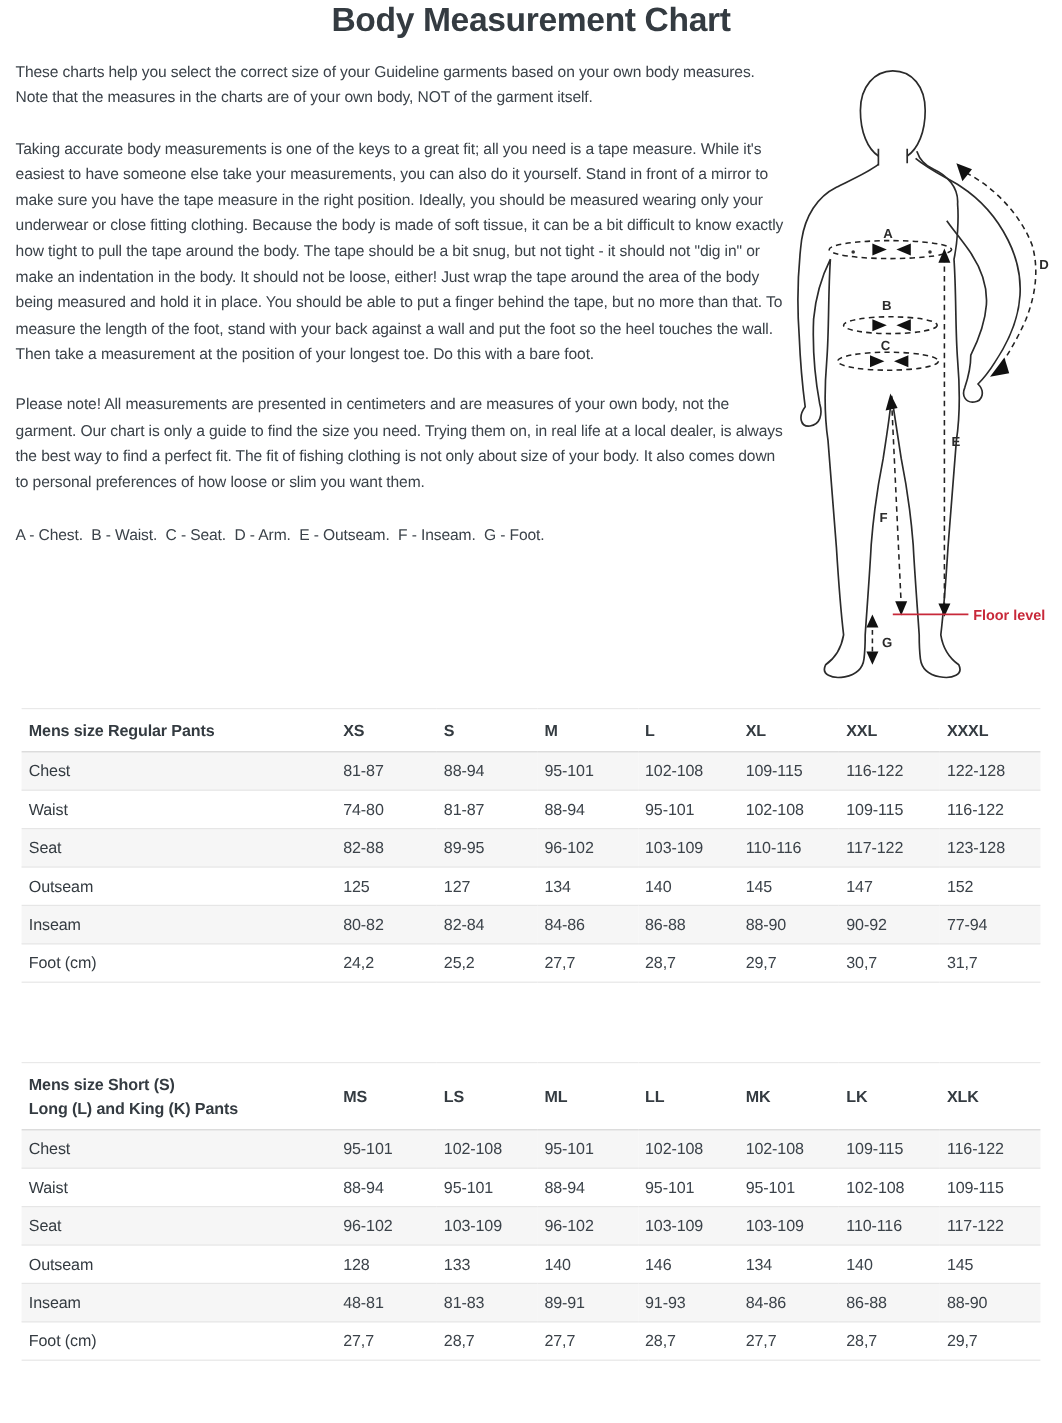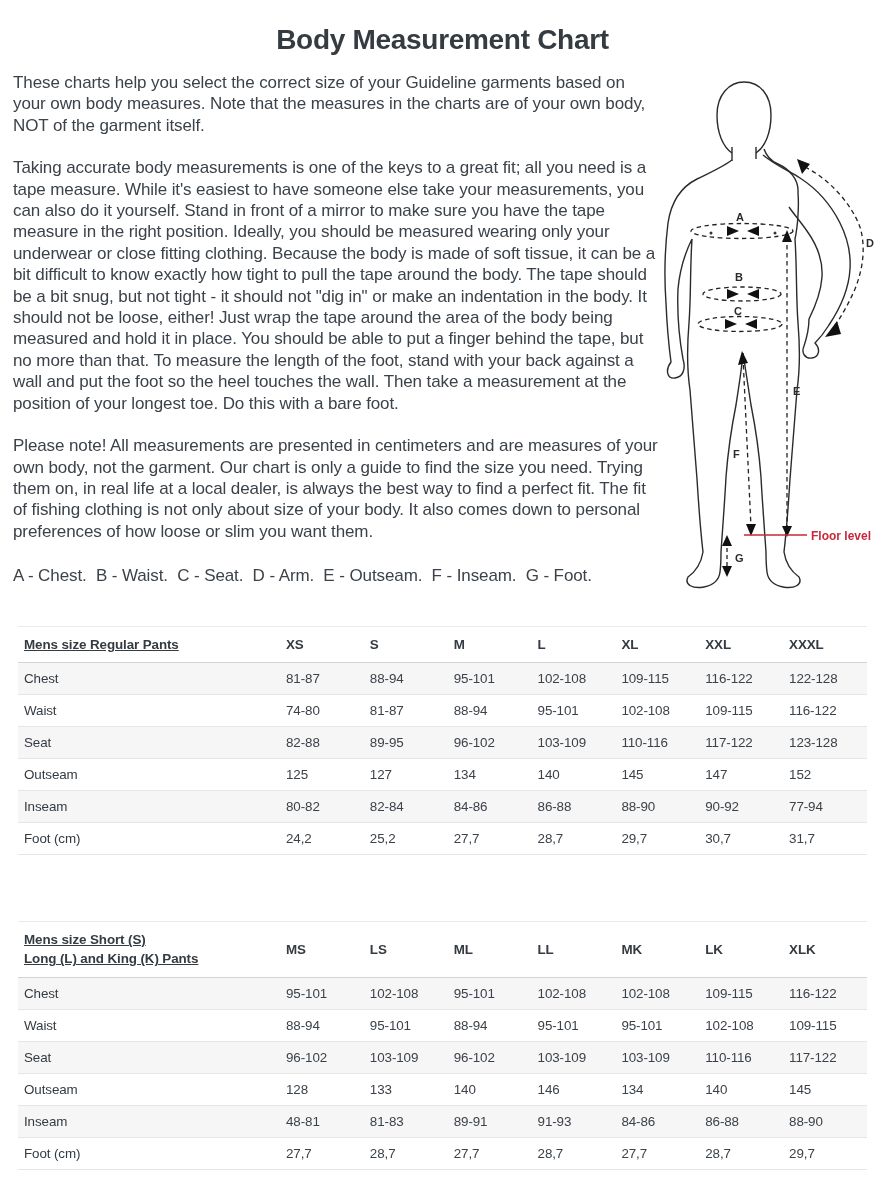--- a/index.html
+++ b/index.html
@@ -2,47 +2,47 @@
 <html><head>
 <meta charset="utf-8">
 <style>
   html,body { margin:0; padding:0; background:#ffffff; }
   .page {
     position:relative; width:885px; min-height:1186px; background:#fff;
     font-family:"Liberation Sans", sans-serif; color:#3b4249; overflow:hidden;
     font-stretch:semi-condensed;
   }
   .page-title {
-    margin:24px 0 16px; text-align:center;
+    margin:1px 0 16px; text-align:center;
     font-size:28px; font-weight:700; color:#343b41; letter-spacing:-0.3px;
   }
   .content { display:flex; align-items:flex-start; padding-left:13px; }
   .text-col { width:645px; }
   .text-col p {
-    margin:0 0 21px; font-size:17px; line-height:21.4px; letter-spacing:-0.1px;
+    margin:0 0 21px; font-size:13px; line-height:21.4px; letter-spacing:-0.1px;
   }
   .legend { margin-top:23px !important; white-space:pre-wrap; }
   .figure-col { width:226px; margin-left:1px; padding-top:3px; }
 
   table.size-table {
     width:849px; margin:0 18px; border-collapse:collapse; table-layout:fixed;
     border-top:1px solid #e9e9e9;
   }
   table.size-table th, table.size-table td {
     text-align:left; vertical-align:middle;
     font-size:13.4px; padding:8px 2px 8px 6px;
     border-bottom:1px solid #e6e6e6; letter-spacing:-0.1px;
   }
   table.size-table thead th {
     font-weight:700; color:#343b41; border-bottom:1px solid #d4d4d4;
   }
   table.size-table tbody th { font-weight:400; color:#343b41; }
   table.size-table tbody td { font-weight:400; }
   table.size-table tbody tr:nth-child(odd) { background:#f6f6f6; }
-  th.title-cell { white-space:pre-line; line-height:1.45;text-decoration:underline; }
+  th.title-cell { white-space:pre-line; line-height:1.45; }
   col.c-label { width:262px; }
   .mt-first { margin-top:18px !important; }
   .mt-second { margin-top:66px !important; }
 
   .diagram-svg text { font-family:"Liberation Sans", sans-serif; }
 </style>
 </head>
 <body>
 
 <div class="page">

